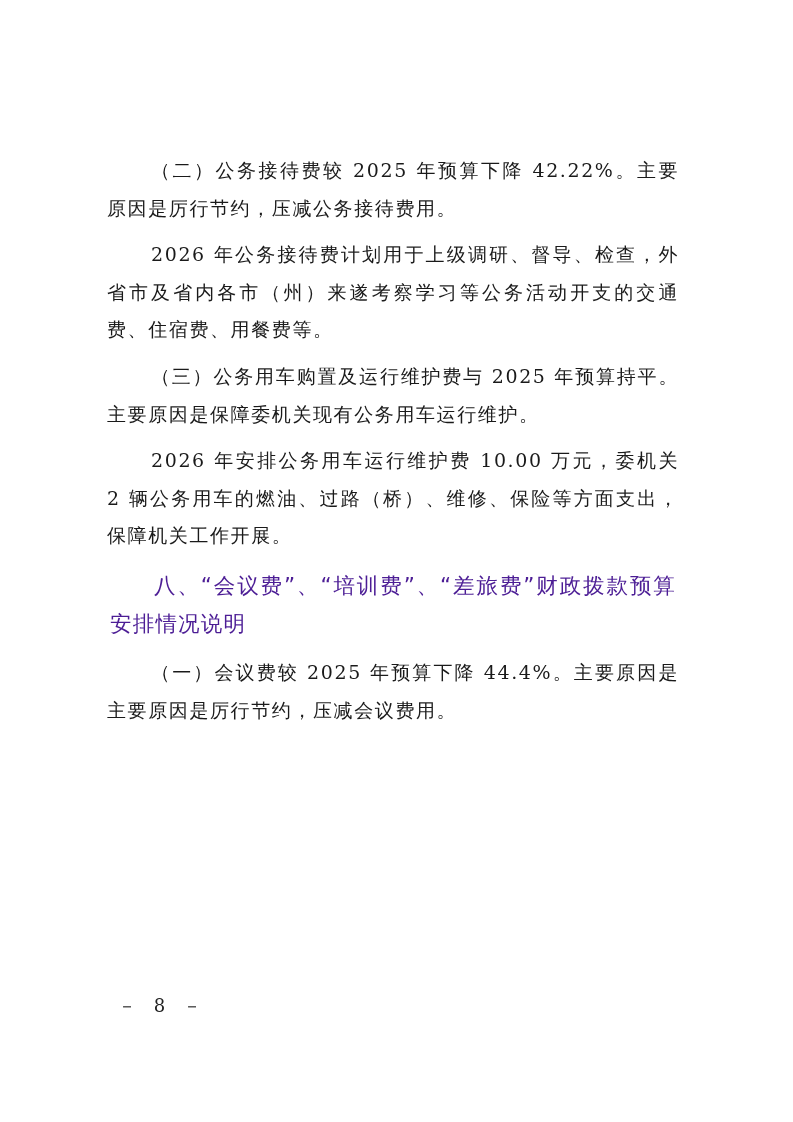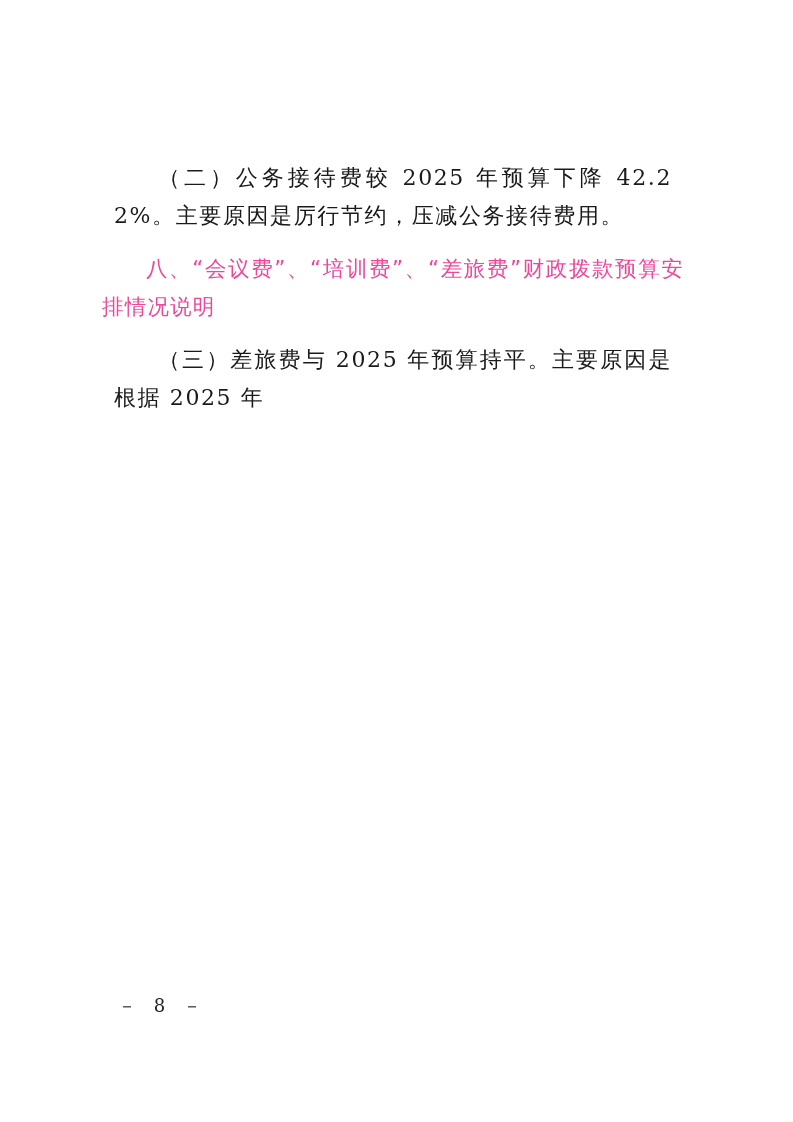--- a/index.html
+++ b/index.html
@@ -15,53 +15,56 @@
       color: #1a1a1a;
     }
     .page {
       position: absolute;
       left: 98px;
       top: 143px;
       width: 590px;
     }
     .p {
       font-family: "DejaVu Serif", "Liberation Serif", serif;
-      font-size: 22px;
+      font-size: 19px;
       line-height: 37.6px;
       letter-spacing: 1.6px;
       text-align: justify;
       text-align-last: left;
-      margin: 16px;
+      margin: 9px;
       text-indent: 44px;
       word-break: break-all;
     }
     .h {
       font-family: "DejaVu Sans", "Liberation Sans", sans-serif;
       font-size: 21.5px;
       line-height: 37.6px;
       letter-spacing: 1.2px;
       text-align: justify;
       text-align-last: left;
-      margin: 4px;
+      margin: 12px;
       text-indent: 44px;
       word-break: break-all;
-      color: #ec4899;
+      color: #4c1d95;
     }
     .page-number {
       position: absolute;
       left: 118px;
       top: 994px;
       font-family: "DejaVu Serif", "Liberation Serif", serif;
       font-size: 18px;
       color: #222;
       letter-spacing: 6px;
     }
   </style>
 </head>
 <body>
 
 <div class="page">
   <p class="p">（二）公务接待费较 2025 年预算下降 42.22%。主要原因是厉行节约，压减公务接待费用。</p>
+  <p class="p">2026 年公务接待费计划用于上级调研、督导、检查，外省市及省内各市（州）来遂考察学习等公务活动开支的交通费、住宿费、用餐费等。</p>
+  <p class="p">（三）公务用车购置及运行维护费与 2025 年预算持平。主要原因是保障委机关现有公务用车运行维护。</p>
+  <p class="p">2026 年安排公务用车运行维护费 10.00 万元，委机关 2 辆公务用车的燃油、过路（桥）、维修、保险等方面支出，保障机关工作开展。</p>
   <p class="h">八、“会议费”、“培训费”、“差旅费”财政拨款预算安排情况说明</p>
-  <p class="p">（三）差旅费与 2025 年预算持平。主要原因是根据 2025 年</p>
+  <p class="p">（一）会议费较 2025 年预算下降 44.4%。主要原因是主要原因是厉行节约，压减会议费用。</p>
 </div>
 
 <div class="page-number">－ 8 －</div>
 
 </body></html>

